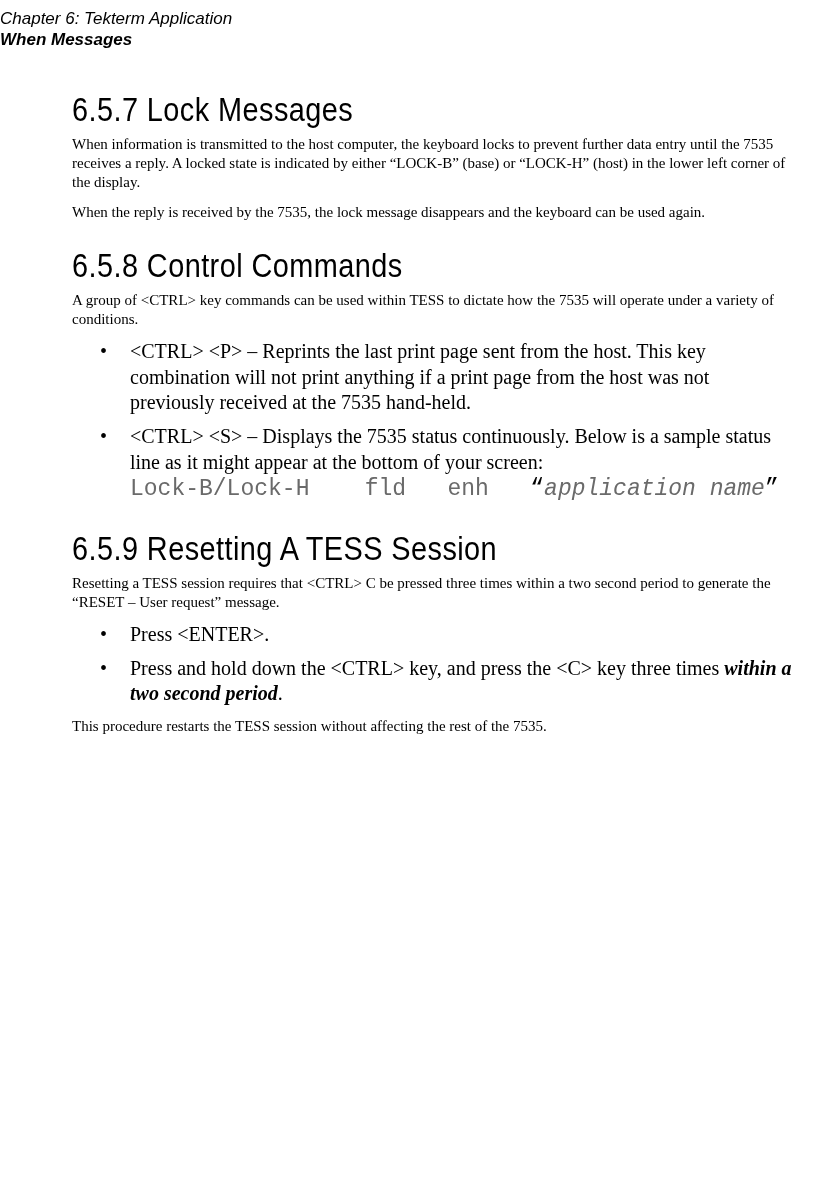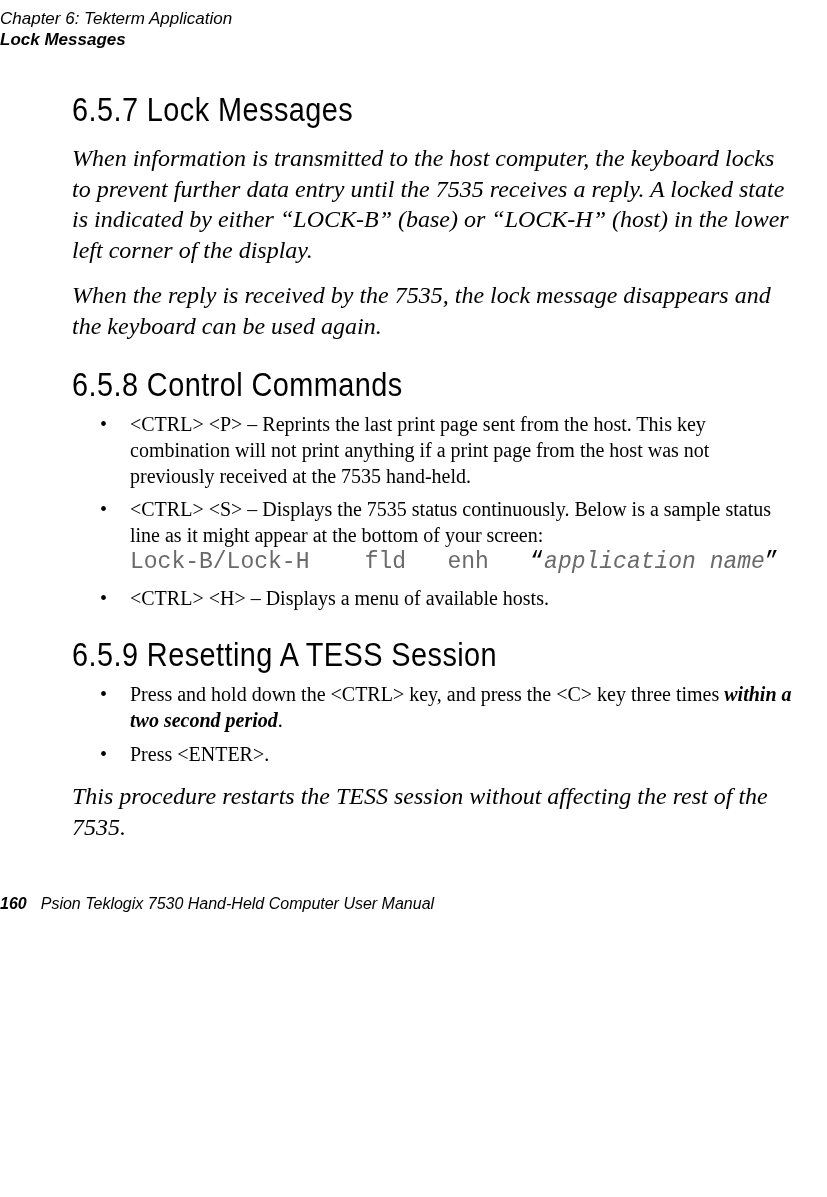--- a/index.html
+++ b/index.html
@@ -40,24 +40,23 @@
     font-stretch: condensed;
     font-weight: 400;
     font-size: 34px;
     letter-spacing: 0.5px;
     margin: 24px 0 6px 0;
     transform: scaleX(0.85);
     transform-origin: left center;
   }
   .heading:first-child { margin-top: 10px; }
   .para {
-    font-size: 24px;
+    font-size: 15px;
     line-height: 1.28;
-    margin: 14px 0 10px 0;
-    font-style: italic;
+    margin: 6px 0 10px 0;
   }
   ul.bullets {
     list-style: none;
     padding: 0;
     margin: 4px 0 10px 28px;
   }
   ul.bullets > li {
     position: relative;
     font-size: 20px;
     line-height: 1.28;
@@ -90,47 +89,45 @@
   }
   .footer .pagenum { font-weight: bold; font-style: italic; margin-right: 14px; }
 </style>
 </head>
 <body>
 
 <div class="page">
 
   <div class="running-head">
     <span class="chapter">Chapter 6: Tekterm Application</span>
-    <span class="topic">Lock Messages</span>
+    <span class="topic">When Messages</span>
   </div>
 
   <div class="content">
 
     <div class="heading">6.5.7  Lock Messages</div>
     <p class="para">When information is transmitted to the host computer, the keyboard locks to prevent further data entry until the 7535 receives a reply. A locked state is indicated by either “LOCK-B” (base) or “LOCK-H” (host) in the lower left corner of the display.</p>
     <p class="para">When the reply is received by the 7535, the lock message disappears and the keyboard can be used again.</p>
 
     <div class="heading">6.5.8  Control Commands</div>
+    <p class="para">A group of &lt;CTRL&gt; key commands can be used within TESS to dictate how the 7535 will operate under a variety of conditions.</p>
     <ul class="bullets">
       <li> &lt;CTRL&gt; &lt;P&gt;  – Reprints the last print page sent from the host. This key combination will not print anything if a print page from the host was not previously received at the 7535 hand-held.</li>
       <li>
         <span>&lt;CTRL&gt; &lt;S&gt; – Displays the 7535 status continuously. Below is a sample status line as it might appear at the bottom of your screen:</span><br>
         <span class="mono"><span>Lock-B/Lock-H    fld   enh   </span><span class="q">“</span><span class="italic">application name</span><span class="q">”</span></span>
       </li>
-      <li>&lt;CTRL&gt; &lt;H&gt; – Displays a menu of available hosts.</li>
     </ul>
 
     <div class="heading">6.5.9  Resetting A TESS Session</div>
+    <p class="para">Resetting a TESS session requires that &lt;CTRL&gt; C be pressed three times within a two second period to generate the “RESET – User request” message.</p>
     <ul class="bullets">
+      <li>Press &lt;ENTER&gt;.</li>
       <li>
         <span>Press and hold down the &lt;CTRL&gt; key, and press the &lt;C&gt; key three times </span><span class="em-bold-italic">within a two second period</span><span>.</span>
       </li>
-      <li>Press &lt;ENTER&gt;.</li>
     </ul>
     <p class="para">This procedure restarts the TESS session without affecting the rest of the 7535.</p>
 
   </div>
 
-  <div class="footer">
-    <span class="pagenum">160</span><span>Psion Teklogix 7530 Hand-Held Computer User Manual</span>
-  </div>
 
 </div>
 
 </body></html>

